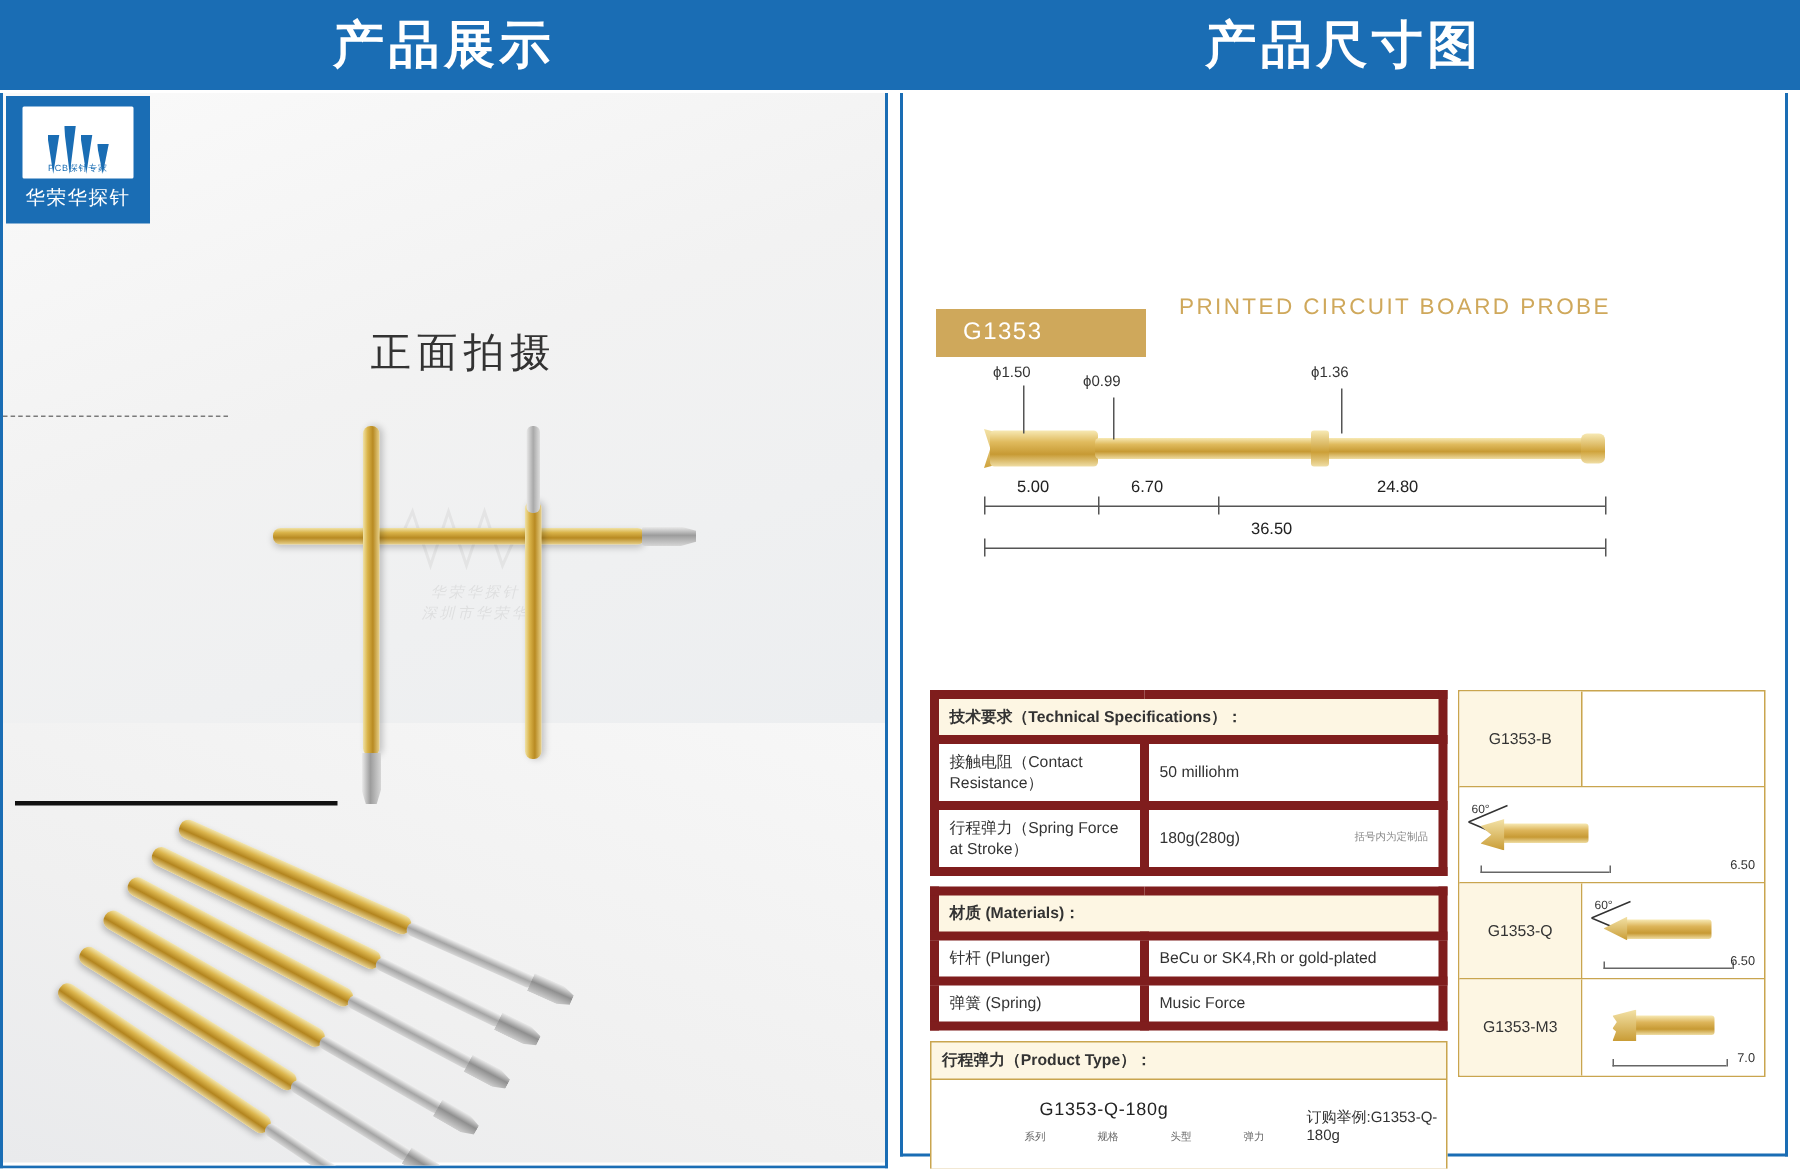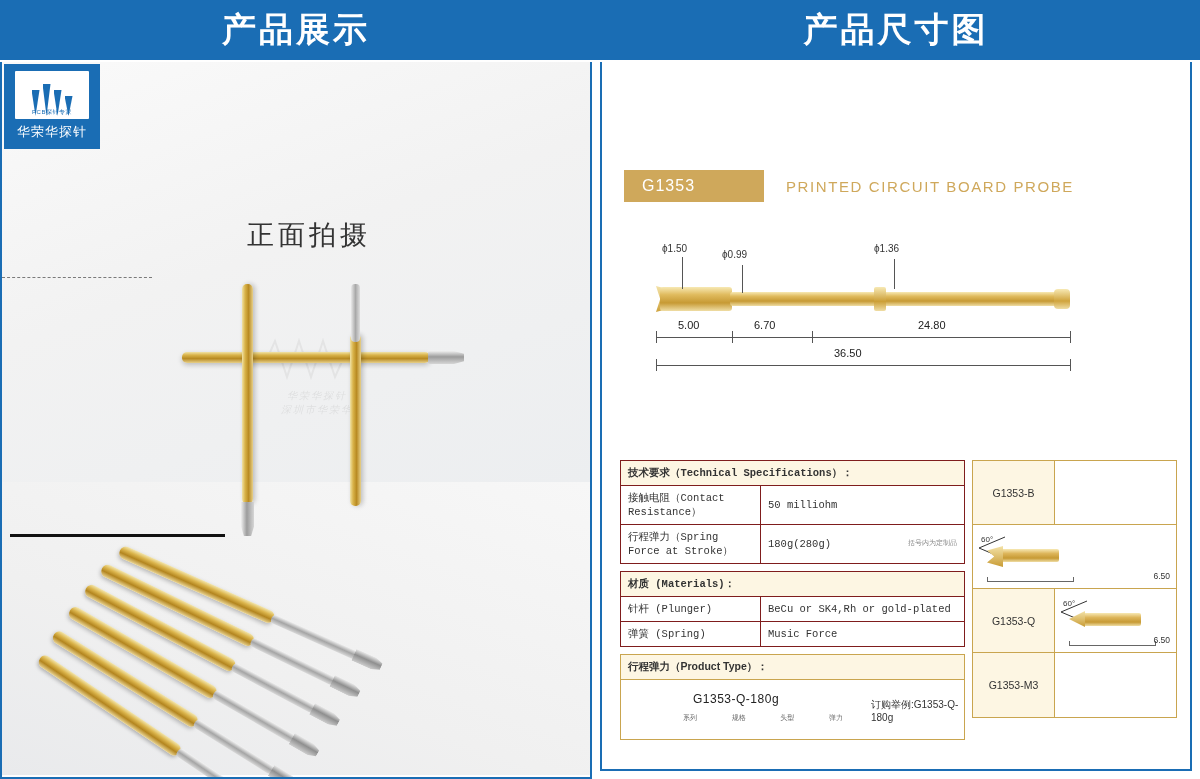--- a/index.html
+++ b/index.html
@@ -126,21 +126,21 @@
   .right .panel-head { background:#1a6db4; }
   .right-body {
     position:absolute; top:62px; left:8px; width:592px; height:709px;
     border:2px solid #1a6db4; border-top:none; background:#fff;
   }
 
   .code-row { position:absolute; left:22px; top:108px; display:flex; align-items:center; gap:22px; }
   .code-chip {
     width:140px; height:32px; background:#cfa85b; color:#fff;
     display:flex; align-items:center; padding-left:18px;
-    font-size:16px; letter-spacing:1px;
+    font-size:16px; letter-spacing:1px;margin-top:36px;
   }
   .code-title { color:#cfa85b; font-size:15px; letter-spacing:1.6px; }
 
   
   .draw { position:absolute; left:20px; top:175px; width:550px; height:160px; }
   .pin-body {
     position:absolute; left:108px; top:55px; width:330px; height:14px; border-radius:3px;
     background:linear-gradient(180deg,#f7e9b4 0%,#e0bb5e 30%,#c79a34 65%,#efdda4 100%);
   }
   .pin-head {
@@ -163,23 +163,22 @@
   .dleader { position:absolute; border-left:1px solid #555; }
   .dlabel { position:absolute; font-size:10px; color:#333; }
   .dimline { position:absolute; border-top:1px solid #555; height:0; }
   .dtick { position:absolute; width:1px; background:#555; }
   .dimtxt { position:absolute; font-size:11px; color:#222; }
 
   
   .specs { position:absolute; left:18px; top:398px; width:345px; }
   .tbl { width:100%; border-collapse:collapse; }
   .tbl td {
-    border:1px solid #7f1d1d; font-size:10.5px; color:#333; padding:5px 7px; height:22px;
+    border:6px solid #7f1d1d; font-size:10.5px; color:#333; padding:5px 7px; height:22px;
     background:#fff;
-    font-family:Liberation Mono, monospace;
   }
   .tbl td.hdr { background:#fdf6e3; font-weight:bold; }
   .tbl td.k { width:140px; }
   .note { font-size:7px; color:#888; float:right; }
 
   .ptype { margin-top:7px; }
   .ptype-head {
     border:1px solid #c9a54f; background:#fdf6e3; font-size:10.5px; font-weight:bold;
     padding:5px 7px; color:#333;
   }
@@ -433,20 +432,29 @@
             <div class="vtipcone" style="left:14px; top:22px; width:16px; height:16px; clip-path:polygon(100% 0,100% 100%,0 50%);"></div>
             <div class="vml" style="left:14px; width:86px;"></div>
             <div class="vmtick" style="left:14px;"></div>
             <div class="vmtick" style="left:100px;"></div>
             <div class="vdim">6.50</div>
           </div>
         </div>
 
         <div class="vrow">
           <div class="vname">G1353-M3</div>
+          <div class="vdraw">
+            <div class="vpin2" style="left:34px; top:24px; width:54px;"></div>
+            <div class="vcrown" style="left:20px; top:20px; width:16px; height:21px;
+                 clip-path:polygon(100% 0,100% 100%,0 100%,15% 70%,0 60%,18% 40%,0 20%);"></div>
+            <div class="vml" style="left:20px; width:76px;"></div>
+            <div class="vmtick" style="left:20px;"></div>
+            <div class="vmtick" style="left:96px;"></div>
+            <div class="vdim">7.0</div>
+          </div>
         </div>
 
       </div>
 
     </div>
   </div>
 
 </div>
 
 </body></html>

